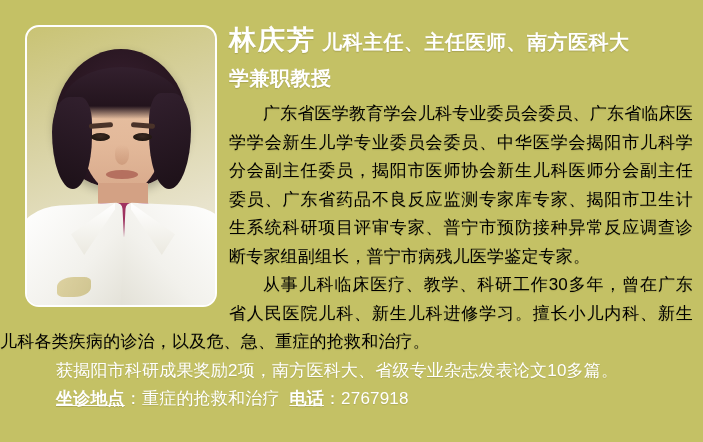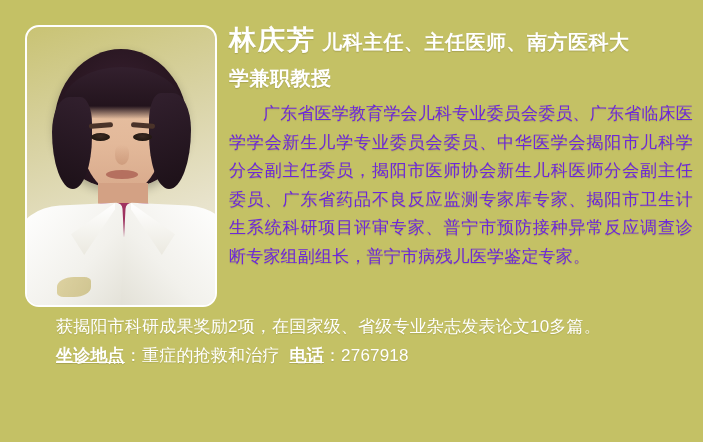--- a/index.html
+++ b/index.html
@@ -215,21 +215,21 @@
     letter-spacing: .5px;
     text-shadow: 0 1px 1px rgba(90,85,30,.25);
   }
   .headline .doctor-name {
     font-size: 27px;
     letter-spacing: 2px;
     margin-right: 6px;
   }
 
   .bio {
-    color: #6d28d9;
+    color: #000000;
     font-size: 17px;
     line-height: 28.5px;
     padding: 4px 10px 0 0;
     letter-spacing: .2px;
     text-shadow: 0 1px 1px rgba(90,85,30,.18);
   }
   .bio p {
     margin: 0;
     text-indent: 2em;
     text-align: justify;
@@ -278,20 +278,21 @@
       <div class="ph-logo"></div>
     </div>
   </div>
 
   <div class="headline">
     <span class="doctor-name">林庆芳</span><span>儿科主任、主任医师、南方医科大</span><br><span>学兼职教授</span>
   </div>
 
   <div class="bio">
     <p>广东省医学教育学会儿科专业委员会委员、广东省临床医学学会新生儿学专业委员会委员、中华医学会揭阳市儿科学分会副主任委员，揭阳市医师协会新生儿科医师分会副主任委员、广东省药品不良反应监测专家库专家、揭阳市卫生计生系统科研项目评审专家、普宁市预防接种异常反应调查诊断专家组副组长，普宁市病残儿医学鉴定专家。</p>
+    <p>从事儿科临床医疗、教学、科研工作30多年，曾在广东省人民医院儿科、新生儿科进修学习。擅长小儿内科、新生儿科各类疾病的诊治，以及危、急、重症的抢救和治疗。</p>
   </div>
 
   <div class="footer-block">
-    <p>获揭阳市科研成果奖励2项，在国家级、省级专业杂志发表论文10多篇。</p>
+    <p>获揭阳市科研成果奖励2项，南方医科大、省级专业杂志发表论文10多篇。</p>
     <p class="contact-line"><span class="lbl">坐诊地点</span><span>：</span><span>重症的抢救和治疗</span>&nbsp;&nbsp;<span class="lbl">电话</span><span>：</span><span>2767918</span></p>
   </div>
 
 </div>
 
 </body></html>

